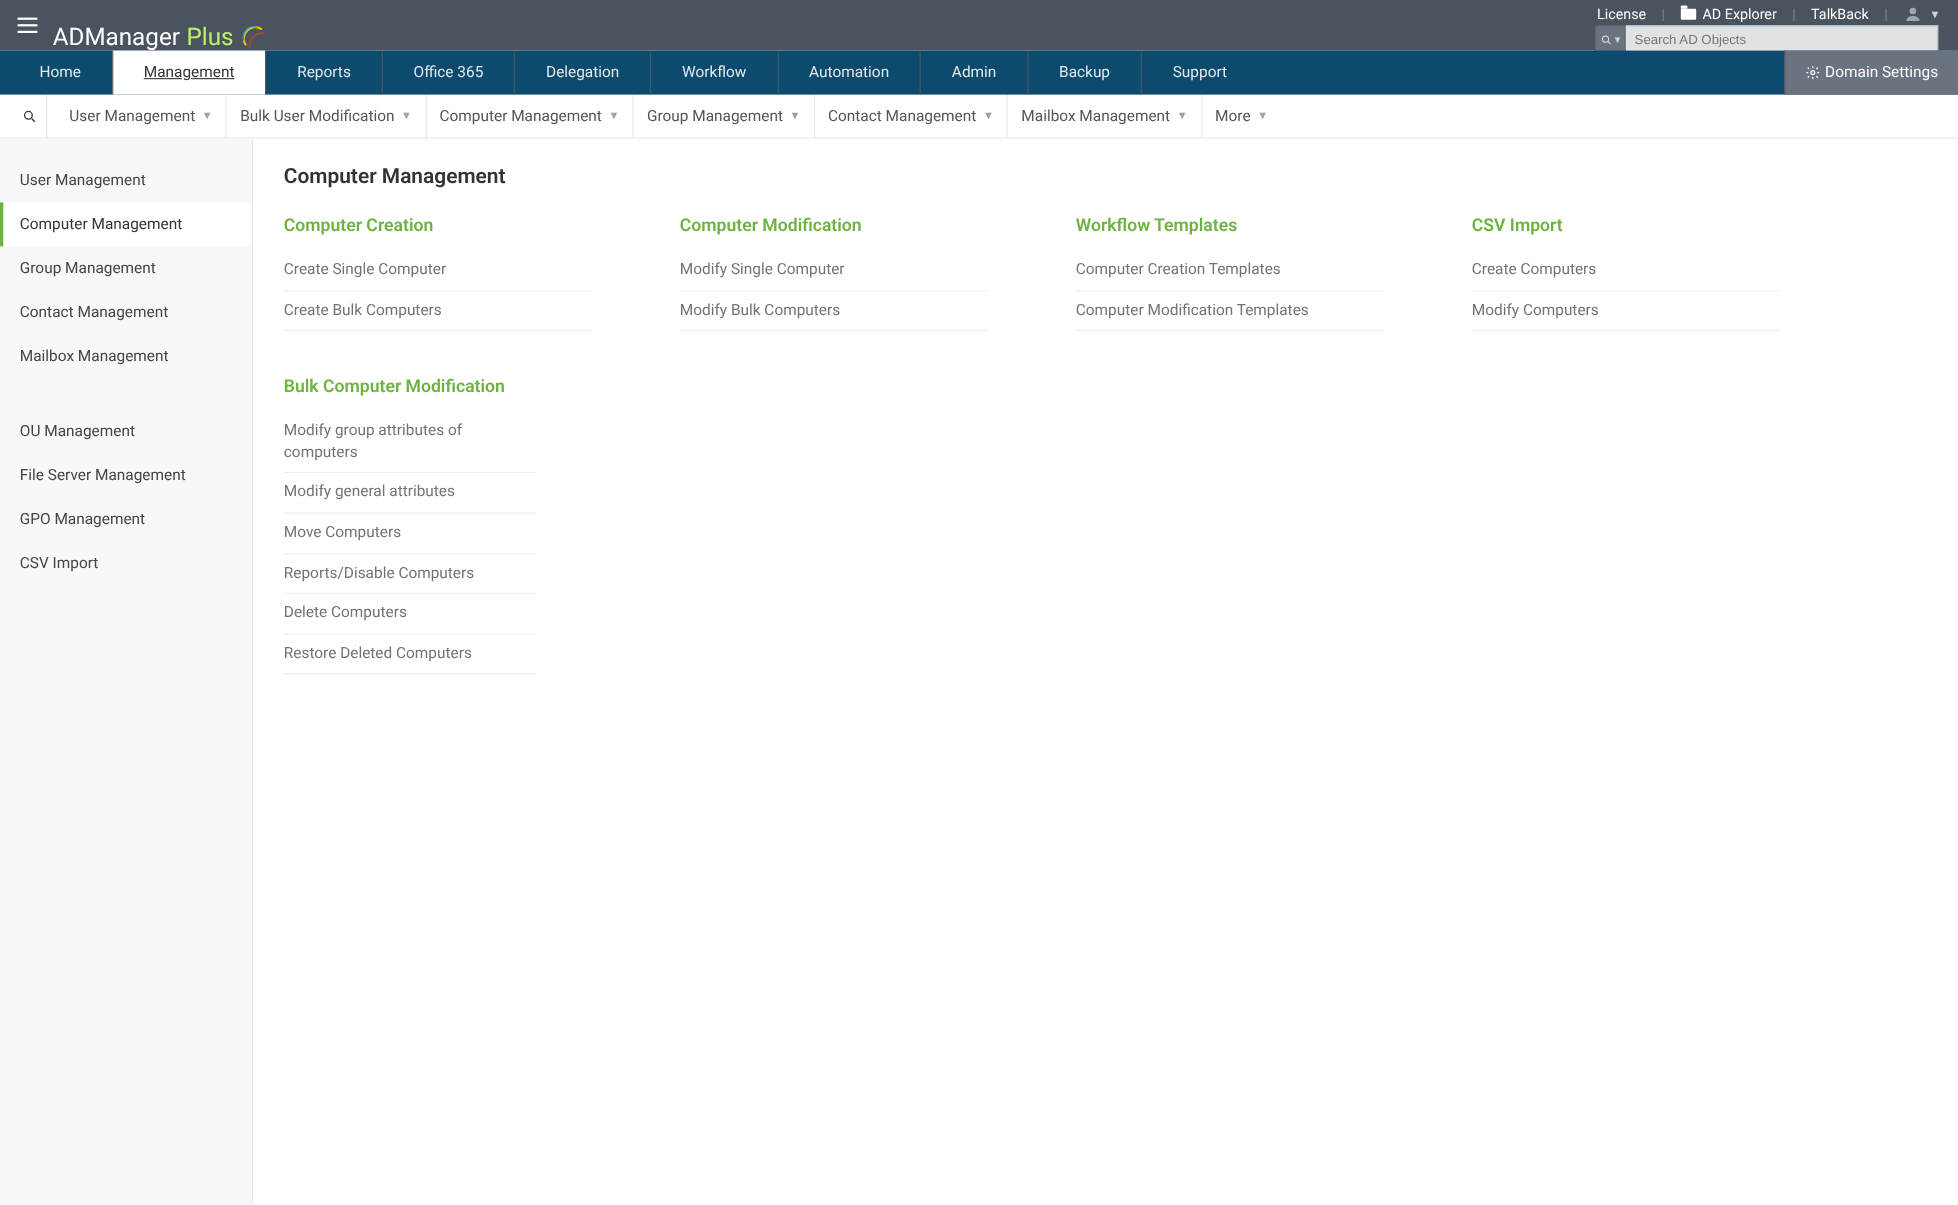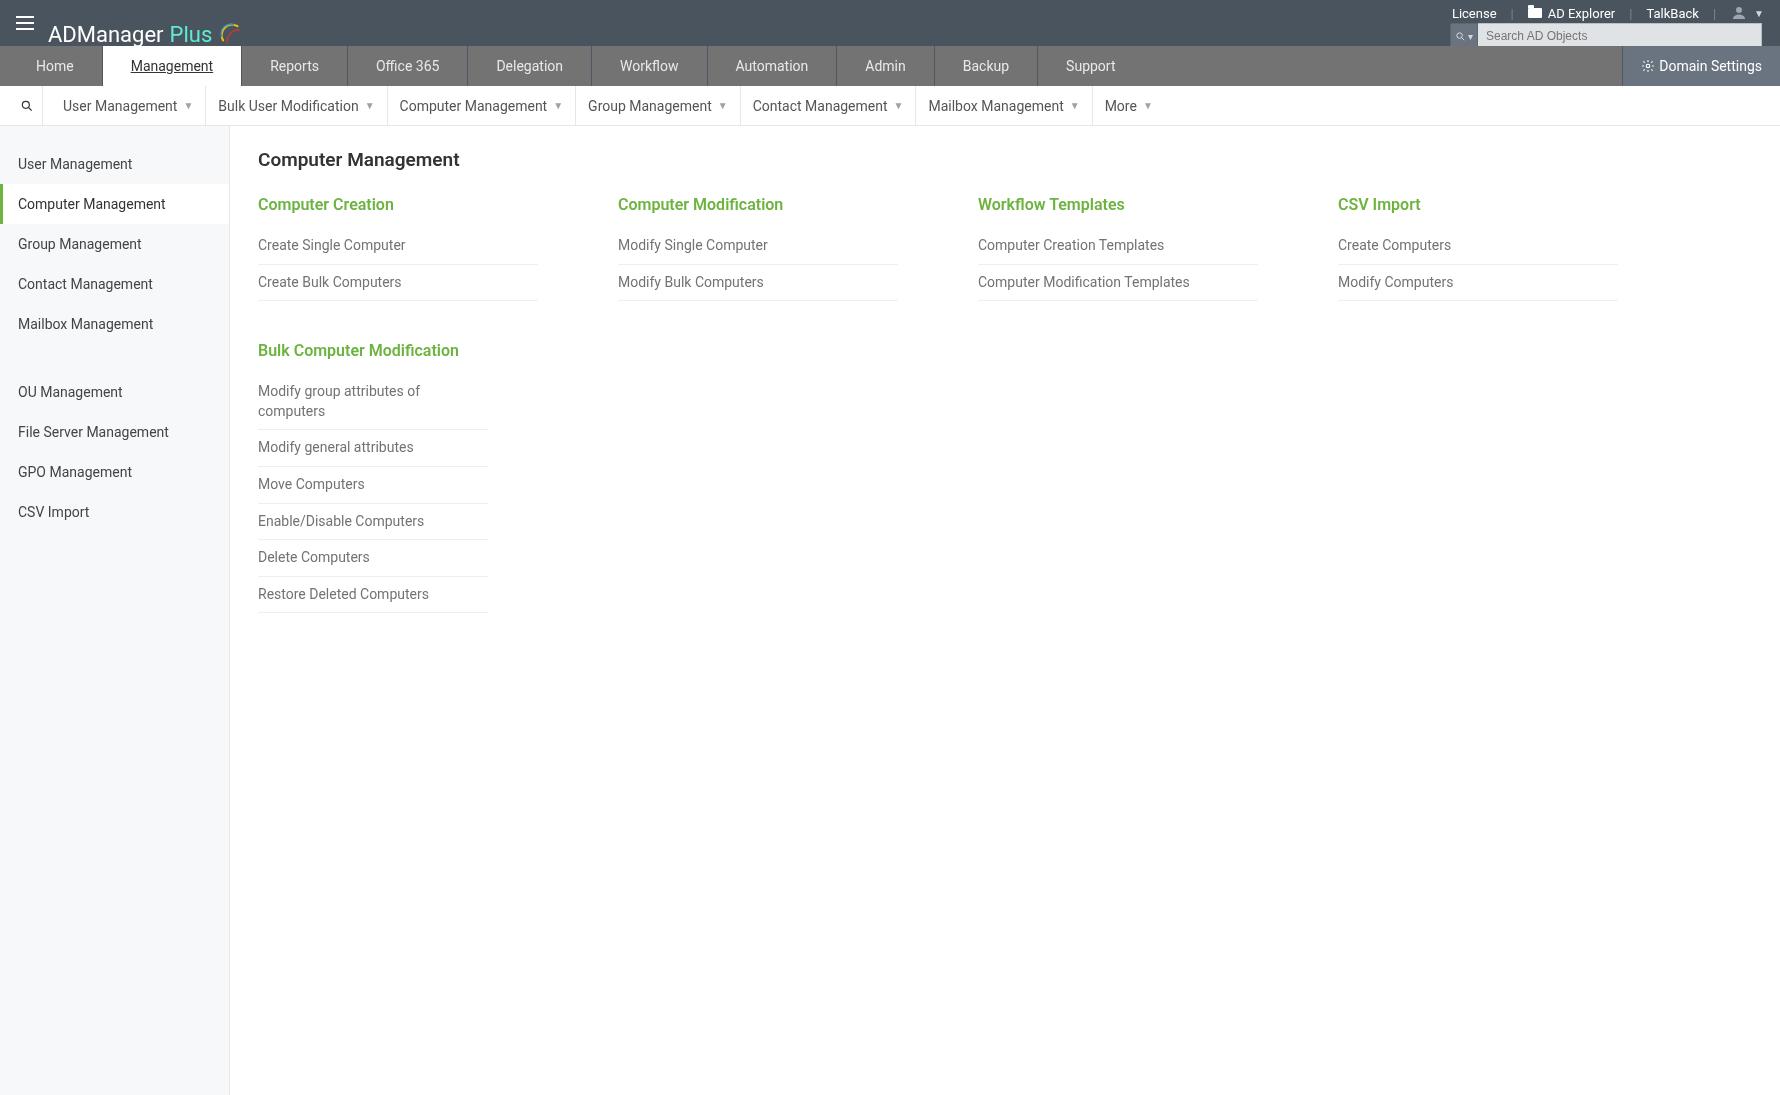--- a/index.html
+++ b/index.html
@@ -4,34 +4,34 @@
 <style>
   * { box-sizing: border-box; margin: 0; padding: 0; }
   body { font-family: -apple-system, BlinkMacSystemFont, "Segoe UI", Roboto, Arial, sans-serif; font-size: 14px; color: #333; background: #fff; width: 1780px; height: 1095px; overflow: hidden; }
 
   
   .topbar { background: #4a545e; height: 46px; display: flex; align-items: center; justify-content: space-between; padding: 0 16px 0 16px; color: #fff; }
   .topbar-left { display: flex; align-items: center; gap: 14px; }
   .hamburger { display: flex; flex-direction: column; gap: 4px; cursor: pointer; }
   .hamburger span { display: block; width: 18px; height: 2px; background: #fff; }
   .brand { display: flex; align-items: center; gap: 6px; font-size: 22px; font-weight: 400; margin-top: 22px; }
-  .brand .plus { font-weight: 400; color: #5eead4; text-align: center; }
+  .brand .plus { font-weight: 400; color: #bef264; text-align: center; }
   .brand-swirl { width: 26px; height: 26px; }
   .topbar-right { display: flex; align-items: center; gap: 14px; font-size: 13px; }
   .topbar-right .pipe { color: #7a848e; }
   .topbar-link { cursor: pointer; color: #fff; display: inline-flex; align-items: center; gap: 6px; text-align: right; }
   .caret-sm { font-size: 10px; color: #cfd6dc; }
 
   
   .search-wrap { position: absolute; top: 23px; right: 18px; display: flex; align-items: center; }
   .search-pre { width: 28px; height: 26px; background: #6a7480; display: flex; align-items: center; justify-content: center; border-top-left-radius: 2px; border-bottom-left-radius: 2px; border: 1px solid #5c6670; color: #cfd6dc; font-size: 11px; cursor: pointer; }
   .search-input { width: 284px; height: 26px; background: #e0e3e6; border: 1px solid #b9bfc4; border-left: none; padding: 0 8px; font-size: 12px; outline: none; }
 
   
-  .mainnav { background: #737373; height: 40px; display: flex; align-items: stretch; padding-left: 8px; position: relative; }
+  .mainnav { background: #0c4a6e; height: 40px; display: flex; align-items: stretch; padding-left: 8px; position: relative; }
   .mainnav .tab { padding: 0 28px; display: flex; align-items: center; color: #e6e9ec; cursor: pointer; font-size: 14px; border-left: 1px solid #4e5862; }
   .mainnav .tab:first-child { border-left: none; }
   .mainnav .tab.active { background: #fff; color: #333; text-decoration: underline; }
   .mainnav .domain-settings { margin-left: auto; background: #6a7480; color: #fff; padding: 0 18px; display: flex; align-items: center; gap: 4px; cursor: pointer; border-left: 1px solid #4e5862; }
   .gear { width: 14px; height: 14px; }
 
   
   .subnav { height: 40px; border-bottom: 1px solid #e5e8eb; display: flex; align-items: center; padding: 0 12px; gap: 8px; color: #555; font-size: 14px; }
   .subnav .sn-item { padding: 0 12px; display: flex; align-items: center; gap: 6px; cursor: pointer; border-right: 1px solid #e5e8eb; height: 40px; }
   .subnav .sn-item:last-child { border-right: none; }
@@ -210,19 +210,19 @@
           <div class="link-row">Create Computers</div>
           <div class="link-row">Modify Computers</div>
         </div>
       </div>
     <div class="row2 columns" id="row2">
         <div class="col" style="width: 230px;">
           <div class="section-head">Bulk Computer Modification</div>
           <div class="link-row">Modify group attributes of computers</div>
           <div class="link-row">Modify general attributes</div>
           <div class="link-row">Move Computers</div>
-          <div class="link-row">Enable/Disable Computers</div>
+          <div class="link-row">Reports/Disable Computers</div>
           <div class="link-row">Delete Computers</div>
           <div class="link-row">Restore Deleted Computers</div>
         </div>
       </div>
   </div>
 </div>
 
 </body></html>

